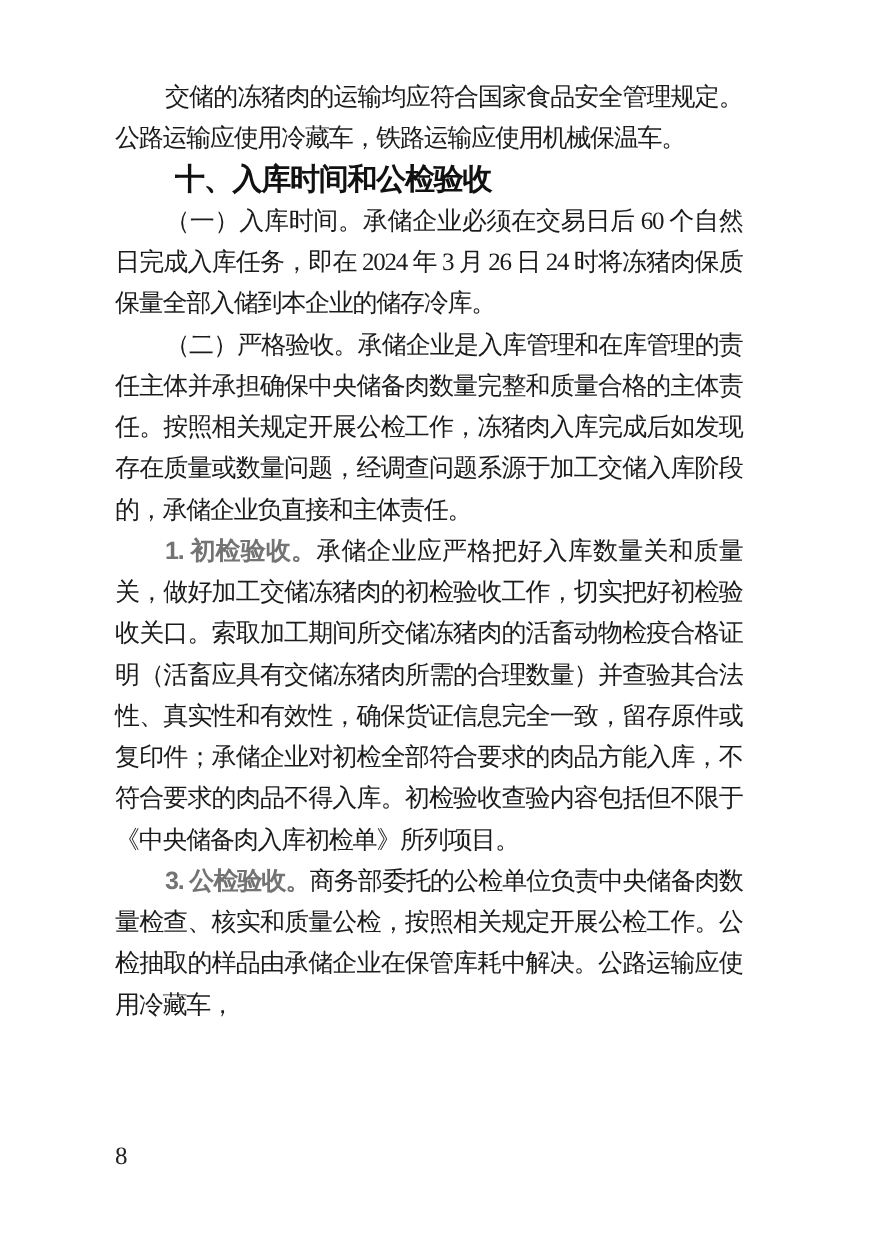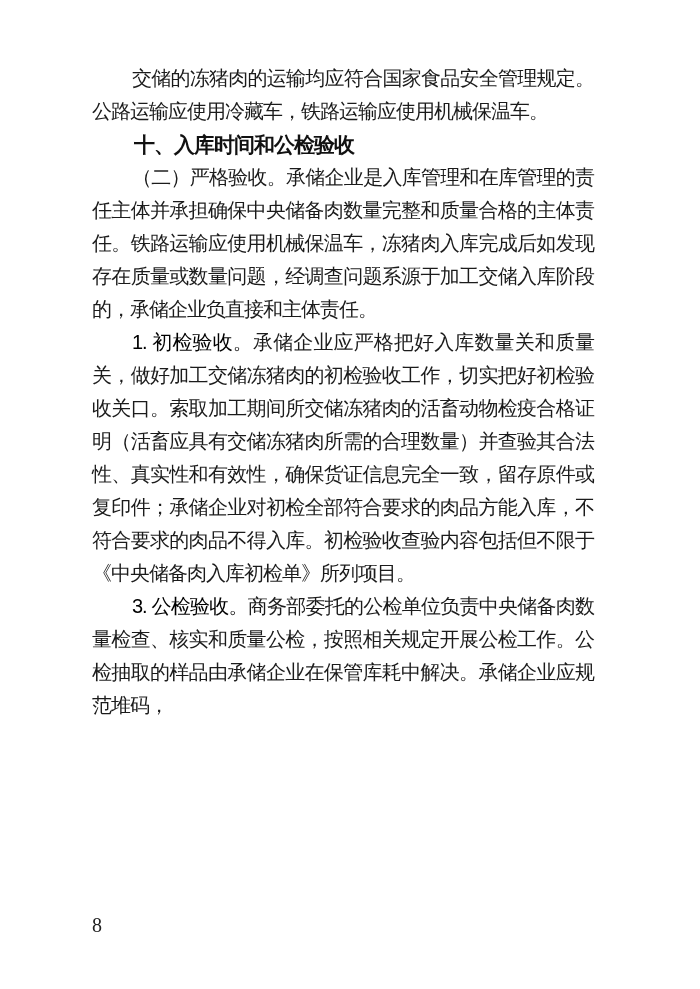--- a/index.html
+++ b/index.html
@@ -28,30 +28,30 @@
     letter-spacing: -1px;
     text-align: justify;
   }
   .content p {
     margin: 0;
     text-indent: 2em;
   }
   .heading {
     margin: 0;
     text-indent: 2em;
-    font-family: Liberation Sans, sans-serif;
+    font-family: Liberation Serif, serif;
     font-weight: bold;
-    font-size: 21px;
+    font-size: 24px;
     line-height: 33px;
     color: #111111;
   }
   .lead {
     font-family: "Liberation Sans", "DejaVu Sans", sans-serif;
-    font-weight: normal;
-    color: #000000;
+    font-weight: bold;
+    color: #737373;
   }
   .page-number {
     position: absolute;
     left: 92px;
     top: 912px;
     font-family: "Liberation Serif", "DejaVu Serif", serif;
     font-size: 20px;
     line-height: 26px;
     color: #222222;
   }
@@ -59,24 +59,25 @@
 </head>
 <body>
 
 <div class="page">
   <div class="content">
 
     <p><span>交储的冻猪肉的运输均应符合国家食品安全管理规定。公路运输应使用冷藏车，铁路运输应使用机械保温车。</span></p>
 
     <div class="heading">十、入库时间和公检验收</div>
 
+    <p><span>（一）入库时间。承储企业必须在交易日后 60 个自然日完成入库任务，即在 2024 年 3 月 26 日 24 时将冻猪肉保质保量全部入储到本企业的储存冷库。</span></p>
 
-    <p><span>（二）严格验收。承储企业是入库管理和在库管理的责任主体并承担确保中央储备肉数量完整和质量合格的主体责任。铁路运输应使用机械保温车，冻猪肉入库完成后如发现存在质量或数量问题，经调查问题系源于加工交储入库阶段的，承储企业负直接和主体责任。</span></p>
+    <p><span>（二）严格验收。承储企业是入库管理和在库管理的责任主体并承担确保中央储备肉数量完整和质量合格的主体责任。按照相关规定开展公检工作，冻猪肉入库完成后如发现存在质量或数量问题，经调查问题系源于加工交储入库阶段的，承储企业负直接和主体责任。</span></p>
 
     <p><span class="lead">1. 初检验收。</span><span>承储企业应严格把好入库数量关和质量关，做好加工交储冻猪肉的初检验收工作，切实把好初检验收关口。索取加工期间所交储冻猪肉的活畜动物检疫合格证明（活畜应具有交储冻猪肉所需的合理数量）并查验其合法性、真实性和有效性，确保货证信息完全一致，留存原件或复印件；承储企业对初检全部符合要求的肉品方能入库，不符合要求的肉品不得入库。初检验收查验内容包括但不限于《中央储备肉入库初检单》所列项目。</span></p>
 
 
-    <p><span class="lead">3. 公检验收。</span><span>商务部委托的公检单位负责中央储备肉数量检查、核实和质量公检，按照相关规定开展公检工作。公检抽取的样品由承储企业在保管库耗中解决。承储企业应规范堆码，</span></p>
+    <p><span class="lead">3. 公检验收。</span><span>商务部委托的公检单位负责中央储备肉数量检查、核实和质量公检，按照相关规定开展公检工作。公检抽取的样品由承储企业在保管库耗中解决。公路运输应使用冷藏车，</span></p>
 
   </div>
 
   <div class="page-number">8</div>
 </div>
 
 </body></html>

